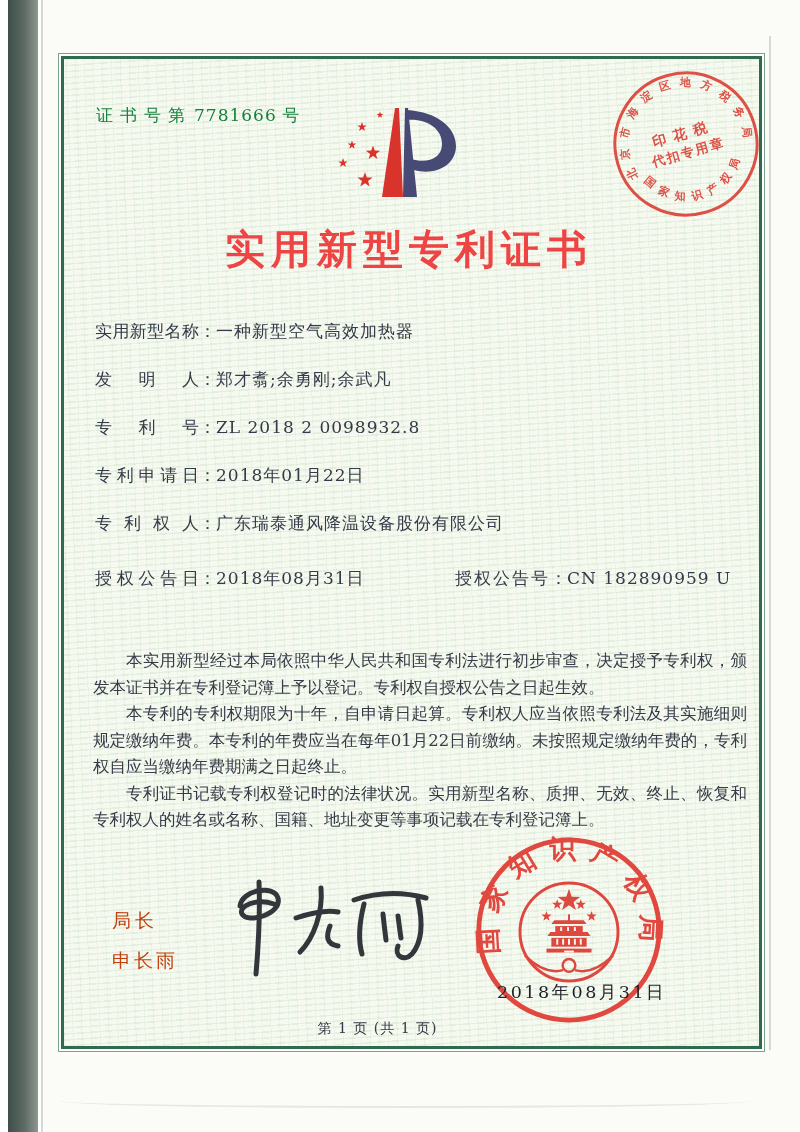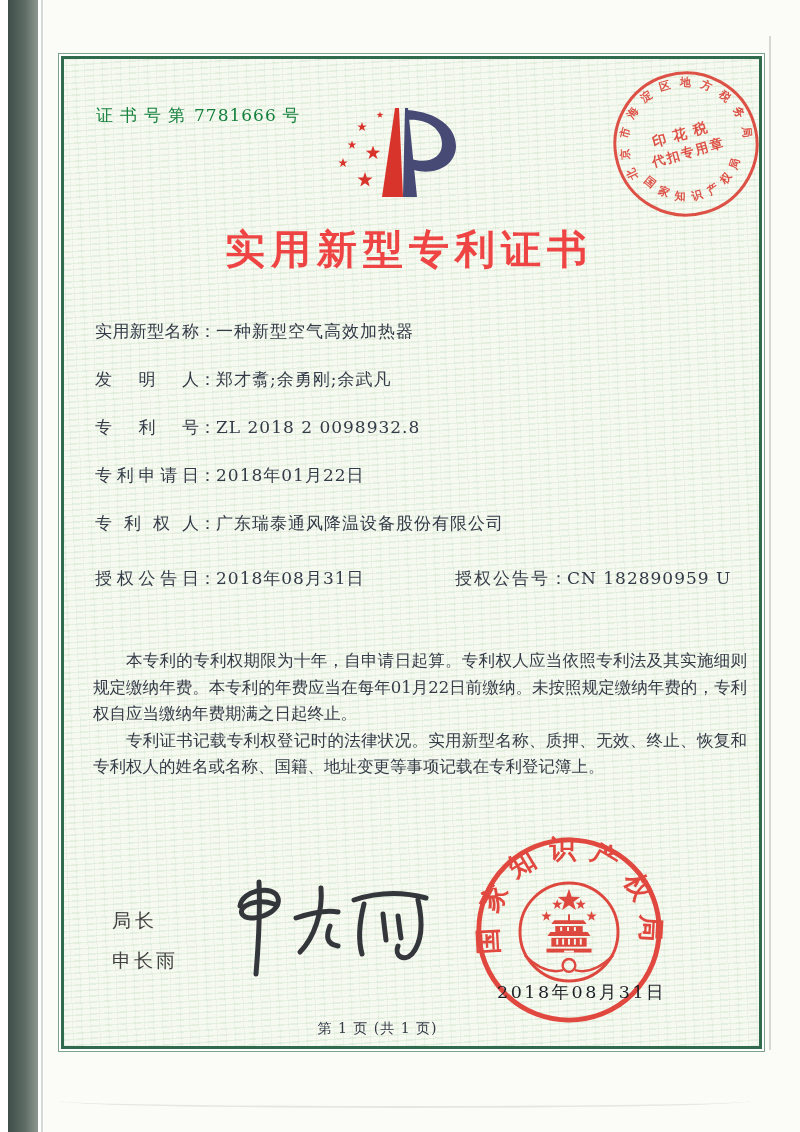--- a/index.html
+++ b/index.html
@@ -36,21 +36,21 @@
   .fields{position:absolute;left:95px;top:320px;width:656px;}
   .frow{height:48px;font-size:17px;white-space:nowrap;}
   .frow .flabel{display:inline-block;width:104px;text-align:justify;text-align-last:justify;color:#343b48;}
   .frow .fvalue{letter-spacing:1px;color:#343b48;}
   .grant-row{position:relative;margin-top:7px;}
   .grant-no{position:absolute;left:360px;top:0;}
   .grant-no .flabel2{letter-spacing:2px;font-family:Liberation Mono, monospace;}
   .body-text{position:absolute;left:93px;top:648px;width:654px;font-size:16.5px;line-height:26.5px;
     text-align:justify;color:#353b47;}
   .body-text p{margin:0;text-indent:2em;}
-  .officer{position:absolute;left:112px;top:908px;font-size:19px;color:#404040;}
+  .officer{position:absolute;left:112px;top:908px;font-size:19px;color:#c2410c;}
   .officer .o-title{display:block;margin-bottom:14px;letter-spacing:4px;}
   .officer .o-name{display:block;letter-spacing:3px;}
   .signature{position:absolute;left:226px;top:876px;}
   .seal{position:absolute;left:471px;top:832px;opacity:.92;}
   .seal-date{position:absolute;left:497px;top:980px;font-size:17.5px;letter-spacing:2.5px;color:#1d2026;z-index:5;}
   .footer{position:absolute;left:58px;top:1020px;width:639px;text-align:center;font-size:14px;
     letter-spacing:1px;color:#333945;}
 </style>
 </head>
 <body>
@@ -124,20 +124,21 @@
   </div>
   <div class="frow grant-row">
     <span class="flabel">授权公告日</span><span>：</span><span class="fvalue">2018年08月31日</span>
     <span class="grant-no">
       <span class="flabel2">授权公告号</span><span>：</span><span class="fvalue">CN 182890959 U</span>
     </span>
   </div>
 </div>
 
 <div class="body-text">
+  <p>本实用新型经过本局依照中华人民共和国专利法进行初步审查，决定授予专利权，颁发本证书并在专利登记簿上予以登记。专利权自授权公告之日起生效。</p>
   <p>本专利的专利权期限为十年，自申请日起算。专利权人应当依照专利法及其实施细则规定缴纳年费。本专利的年费应当在每年01月22日前缴纳。未按照规定缴纳年费的，专利权自应当缴纳年费期满之日起终止。</p>
   <p>专利证书记载专利权登记时的法律状况。实用新型名称、质押、无效、终止、恢复和专利权人的姓名或名称、国籍、地址变更等事项记载在专利登记簿上。</p>
 </div>
 
 <div class="officer">
   <span class="o-title">局长</span>
   <span class="o-name">申长雨</span>
 </div>
 
 <svg class="signature" width="210" height="105" viewBox="0 0 210 105">

